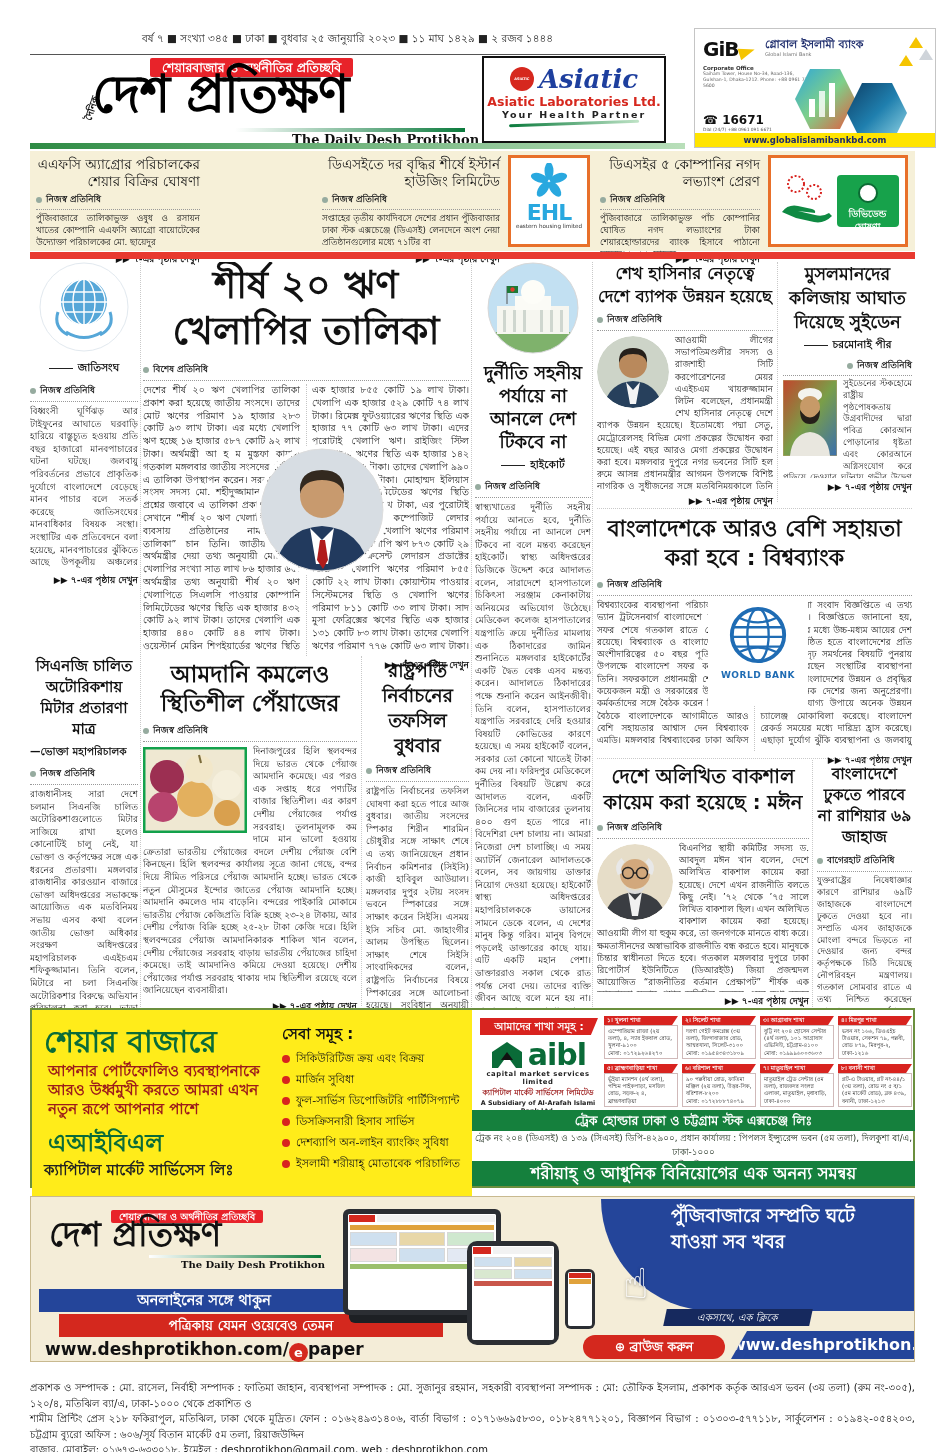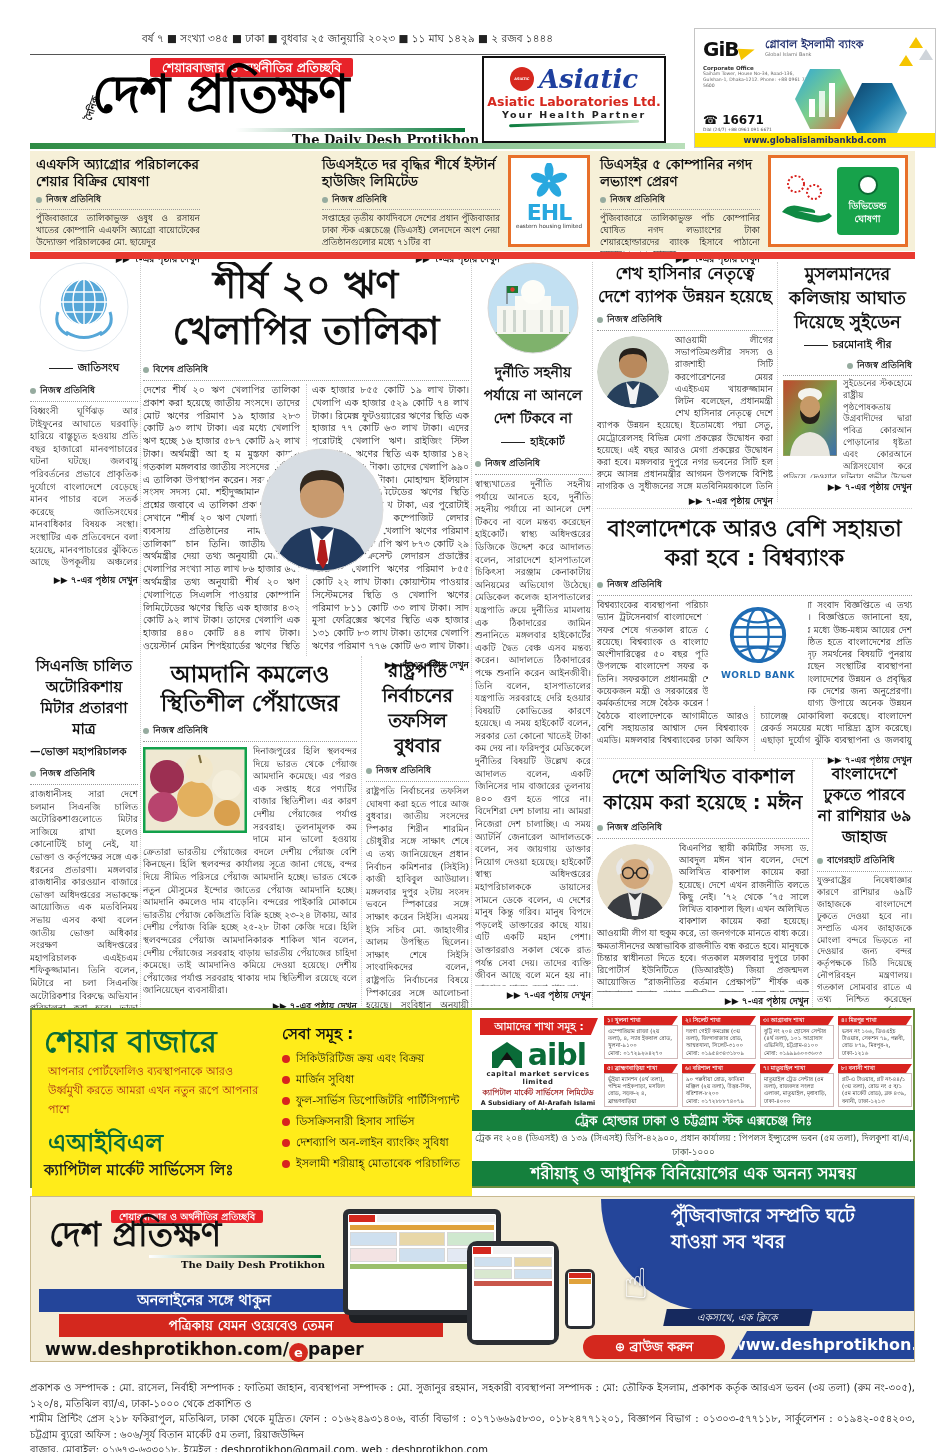--- a/index.html
+++ b/index.html
@@ -39,48 +39,48 @@
 .hex{clip-path:polygon(25% 0,75% 0,100% 50%,75% 100%,25% 100%,0 50%)}
 .gib-strip{left:0;bottom:0;width:100%;height:14px;background:#ffe400;color:#1b2a6b;font-weight:bold;
   font-size:8.5px;text-align:center;line-height:14px}
 .tri{width:0;height:0;border-left:7px solid transparent;border-right:7px solid transparent;border-bottom:11px solid #f5c400}
 .tri.g{border-bottom-color:#cfd4da}
 
 .greenbar{left:30px;top:143px;width:655px;height:6px;background:linear-gradient(90deg,#2e8b44,#b9dfba)}
 .redbar{left:30px;top:252px;width:885px;height:7px;background:#e8392f}
 
 .tband{left:30px;top:151px;width:885px;height:100px;background:#f6f0d8}
-.tsr-title{font-size:13.5px;line-height:17px;font-weight:bold;text-align:left;color:#111}
+.tsr-title{font-size:13.5px;line-height:17px;font-weight:normal;text-align:right;color:#111}
 .byline{display:flex;align-items:center;gap:4px;font-weight:bold;font-size:8.8px;color:#222}
 .byline .dot{width:6px;height:6px;border-radius:50%;background:#96ab9f;flex:0 0 auto}
 .rule{border-top:1px dotted #999}
 .tsr-body{font-size:8.7px;line-height:12px;text-align:justify;overflow:hidden}
 .plink{font-weight:bold;font-size:9px;text-align:right;color:#111}
 .logobox{border:3px solid #e8702a;background:#fff;text-align:center}
 .afc-cap{font-size:6.3px;font-weight:bold;color:#d6281e}
 .ehl-brand{font-size:22px;font-weight:bold;color:#29a8df;line-height:20px;letter-spacing:-1px}
 .ehl-cap{font-size:5.6px;color:#333}
-.div-label{background:#17a24b;color:#fff;border-radius:4px;width:62px;height:68px;padding-top:8px;
+.div-label{background:#17a24b;color:#fff;border-radius:4px;width:62px;height:52px;padding-top:8px;
   font-size:9.5px;font-weight:bold;line-height:13px;text-align:center}
 .div-emblem{width:20px;height:20px;border-radius:50%;background:#fff;border:2px solid #0c6b34;margin:0 auto 4px}
 
 .atitle{font-weight:bold;text-align:center;color:#111}
 .att{display:flex;align-items:center;justify-content:center;gap:5px;font-weight:bold;font-size:10.5px;color:#111}
 .att .dash{width:24px;border-top:1.5px solid #222}
 .bodytx{font-size:9px;line-height:12.6px;text-align:justify;overflow:hidden;color:#1a1a1a}
 .cols2{column-count:2;column-gap:12px;column-rule:1px dotted #c5c5c5}
 .vrule{border-left:1px dotted #c9c9c9;width:0}
 .hrule{border-top:1px dotted #c9c9c9;height:0}
 .photoring{border-radius:50%;box-shadow:0 0 0 4px #fff;background:#fff}
 .fl{float:left;margin:2px 6px 3px 0}
 
 .aibl{left:30px;top:1008px;width:885px;height:180px;border:2px solid #6b8f3e;background:#fff}
 .aibl-y{left:0;top:0;width:440px;height:221px;background:#ffec1a}
 .sb-head{font-size:30px;font-weight:bold;color:#0a6b38}
-.sb-sub{font-size:11px;line-height:19px;font-weight:normal;color:#9c1b1b}
+.sb-sub{font-size:15px;line-height:19px;font-weight:bold;color:#9c1b1b}
 .sv-item{font-size:11px;line-height:21px;color:#111;display:flex;align-items:center;gap:6px}
 .sv-item .rdot{width:8px;height:8px;border-radius:50%;background:#d8231f;flex:0 0 auto}
 .badge{background:#d8231f;color:#fff;font-size:10.5px;font-weight:bold;text-align:center;line-height:17px;
   clip-path:polygon(0 0,100% 0,94% 100%,0 100%)}
 .aibl-logo-tx{font-size:30px;font-weight:bold;color:#0a6b38;letter-spacing:-1px;line-height:30px}
 .aibl-cap{font-size:6.8px;font-weight:bold;letter-spacing:.6px;color:#222}
 .aibl-cap-bn{font-size:7.6px;font-weight:bold;color:#9c1b1b}
 .aibl-sub{font-size:6.4px;font-weight:bold;color:#222}
 .branches{left:572px;top:6px;width:308px;height:92px;display:grid;grid-template-columns:repeat(4,1fr);grid-auto-rows:44px;gap:4px}
 .br-cell{overflow:hidden}
@@ -377,21 +377,21 @@
                 <rect x="63" y="48" width="3" height="22"></rect>
                 <rect x="73" y="48" width="3" height="22"></rect>
               </g>
             <line x1="20" y1="42" x2="20" y2="24" stroke="#555"></line>
             <rect x="20" y="24" width="11" height="7" fill="#1e7a36"></rect>
               <circle cx="25.5" cy="27.5" r="2.2" fill="#e23b2e"></circle>
           </g>
           <circle cx="46" cy="46" r="45" fill="none" stroke="#d8d8d8"></circle>
         </svg>
       </div>
-      <div class="atitle" style="font-size:14px;line-height:23px;margin-top:3px">দুর্নীতি সহনীয় পর্যায়ে না আনলে দেশ টিকবে না</div>
+      <div class="atitle" style="font-size:18px;line-height:23px;margin-top:3px">দুর্নীতি সহনীয় পর্যায়ে না আনলে দেশ টিকবে না</div>
       <div class="att" style="margin-top:4px">
           <span class="dash"></span>
           <span>হাইকোর্ট</span>
         </div>
       <div class="byline" style="margin-top:5px">
           <span class="dot"></span>
           <span>নিজস্ব প্রতিনিধি</span>
         </div>
       <div class="rule" style="margin:3px 0"></div>
       <div class="bodytx" style="height:508px">স্বাস্থ্যখাতের দুর্নীতি সহনীয় পর্যায়ে আনতে হবে, দুর্নীতি সহনীয় পর্যায়ে না আনলে দেশ টিকবে না বলে মন্তব্য করেছেন হাইকোর্ট। স্বাস্থ্য অধিদপ্তরের ডিজিকে উদ্দেশ করে আদালত বলেন, সারাদেশে হাসপাতালে চিকিৎসা সরঞ্জাম কেনাকাটায় অনিয়মের অভিযোগ উঠেছে। মেডিকেল কলেজ হাসপাতালের যন্ত্রপাতি ক্রয়ে দুর্নীতির মামলায় এক ঠিকাদারের জামিন শুনানিতে মঙ্গলবার হাইকোর্টের একটি দ্বৈত বেঞ্চ এসব মন্তব্য করেন। আদালতে ঠিকাদারের পক্ষে শুনানি করেন আইনজীবী। তিনি বলেন, হাসপাতালের যন্ত্রপাতি সরবরাহে দেরি হওয়ার বিষয়টি কোভিডের কারণে হয়েছে। এ সময় হাইকোর্ট বলেন, সরকার তো কোনো খাতেই টাকা কম দেয় না। ফরিদপুর মেডিকেলে দুর্নীতির বিষয়টি উল্লেখ করে আদালত বলেন, একটি জিনিসের দাম বাজারের তুলনায় ৪০০ গুণ হতে পারে না। বিদেশিরা দেশ চালায় না। আমরা নিজেরা দেশ চালাচ্ছি। এ সময় অ্যাটর্নি জেনারেল আদালতকে বলেন, সব জায়গায় ডাক্তার নিয়োগ দেওয়া হয়েছে। হাইকোর্ট স্বাস্থ্য অধিদপ্তরের মহাপরিচালককে ডায়াসের সামনে ডেকে বলেন, এ দেশের মানুষ কিন্তু গরিব। মানুষ বিপদে পড়লেই ডাক্তারের কাছে যায়। এটি একটি মহান পেশা। ডাক্তাররাও সকাল থেকে রাত পর্যন্ত সেবা দেয়। তাদের ব্যক্তি জীবন আছে বলে মনে হয় না। তারপরও মানুষ সেবা পায় না।</div>

